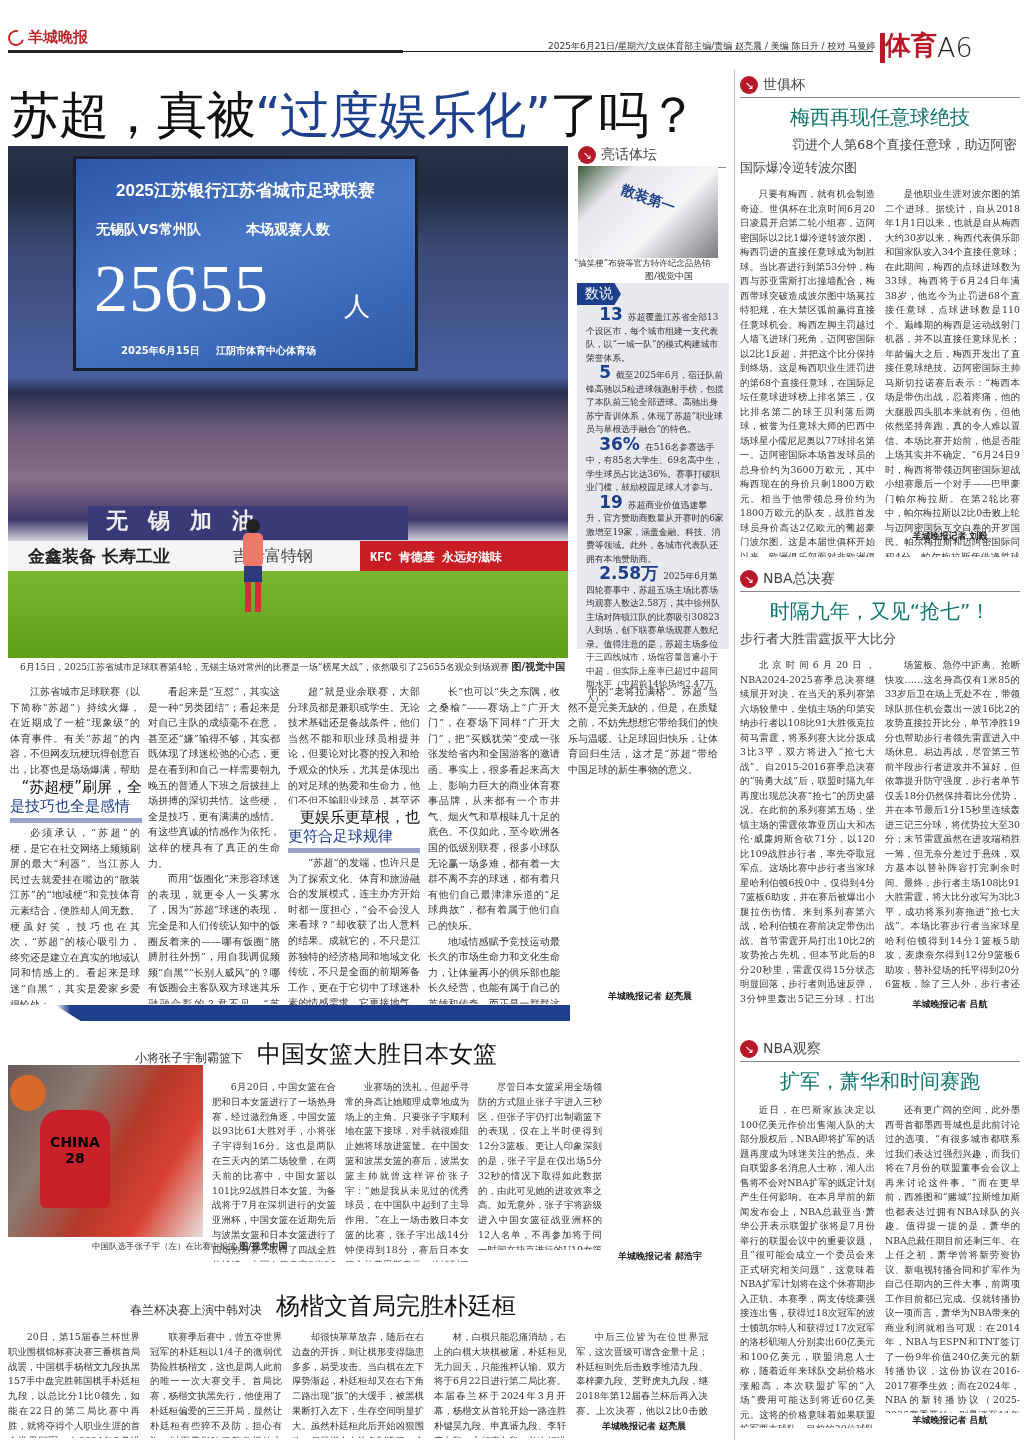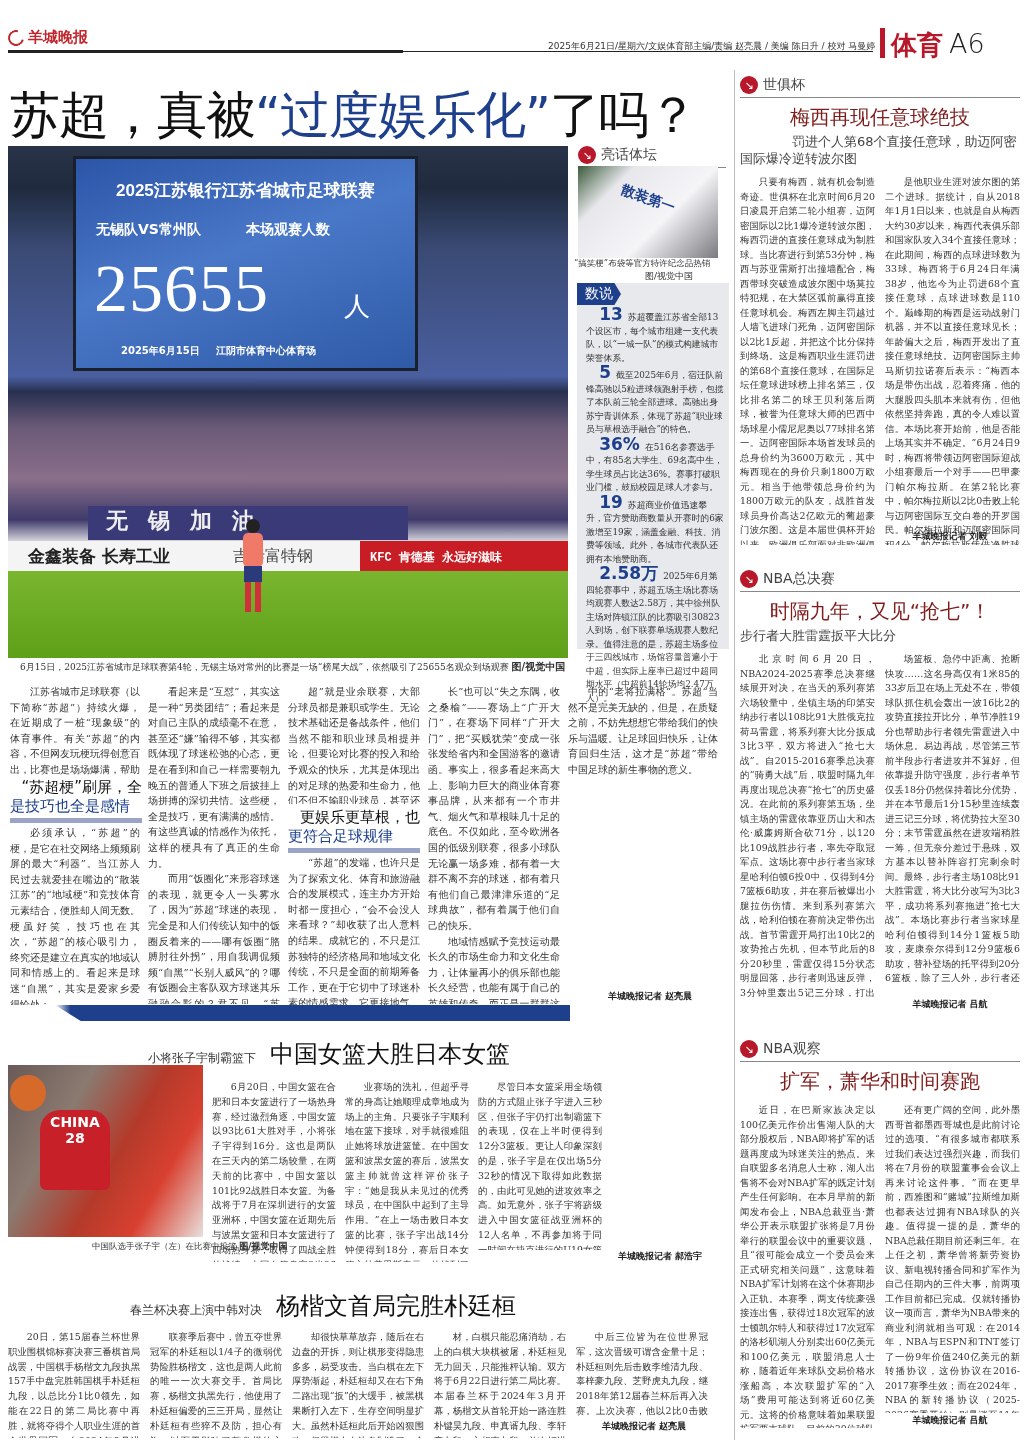--- a/index.html
+++ b/index.html
@@ -3,21 +3,21 @@
 <meta charset="utf-8">
 <style>
 *{box-sizing:border-box;margin:0;padding:0}
 body{width:1024px;height:1442px;background:#fff;font-family:"DejaVu Serif",serif;color:#222;position:relative;overflow:hidden}
 .abs{position:absolute}
 .masthead-logo{left:8px;top:28px;font-size:15px;color:#c0272d;font-weight:bold;display:flex;align-items:center;gap:4px;font-family:"DejaVu Serif",serif}
 .logo-mark{width:16px;height:16px;border-radius:50%;border:2px solid #c0272d;border-right-color:transparent;transform:rotate(-30deg)}
 .rule-thick{left:8px;top:50px;width:395px;height:3px;background:#222}
 .rule-thin{left:403px;top:51px;width:470px;height:1px;background:#222}
 .meta{left:548px;top:40px;font-size:9px;font-family:"DejaVu Sans",sans-serif;color:#333}
-.section-tag{left:880px;top:28px;display:flex;align-items:flex-start;gap:6px}
+.section-tag{left:880px;top:28px;display:flex;align-items:flex-end;}
 .section-bar{width:5px;height:30px;background:#b7192a}
 .section-name{font-family:"DejaVu Sans",sans-serif;font-weight:bold;font-size:26px;color:#b7192a}
 .page-no{font-family:"DejaVu Sans",sans-serif;font-size:27px;color:#222;font-weight:300}
 .headline{left:10px;top:82px;font-family:"DejaVu Sans",sans-serif;font-weight:normal;font-size:50px;letter-spacing:-1px;color:#111;white-space:nowrap}
 .headline .hl{color:#1d3f8c}
 .photo-main{left:8px;top:146px;width:560px;height:512px;background:linear-gradient(#2a3448 0%,#1f2a3e 8%,#3a4a74 20%,#4a5fa0 45%,#283050 48%,#6b5a78 55%,#8a6f8a 65%,#3e3a6a 73%,#f2f2f2 78%,#f2f2f2 81%,#7db832 81%,#5ea018 100%);overflow:hidden}
 .screen{left:65px;top:10px;width:345px;height:215px;background:linear-gradient(160deg,#2c55a8,#4a78c8 45%,#2e5aa6);border:3px solid #1a1f2c}
 .screen-title{left:40px;top:20px;color:#fff;font-family:Liberation Sans, sans-serif;font-weight:bold;font-size:17px}
 .screen-vs{left:20px;top:62px;color:#fff;font-family:"DejaVu Sans",sans-serif;font-weight:bold;font-size:14px}
 .screen-aud{left:170px;top:62px;color:#fff;font-family:"DejaVu Sans",sans-serif;font-weight:bold;font-size:14px}
@@ -45,30 +45,30 @@
 .shirt-photo{left:578px;top:166px;width:140px;height:92px;background:linear-gradient(135deg,#3a5a3a 0%,#e8e8ec 25%,#f5f5f8 60%,#7a7a80 100%)}
 .shirt-txt{left:620px;top:190px;color:#1d3f8c;font-family:"DejaVu Sans",sans-serif;font-weight:bold;font-size:14px;transform:rotate(20deg)}
 .shirt-cap{left:574px;top:258px;font-size:8.5px;color:#333;white-space:nowrap}
 .shirt-credit{left:645px;top:270px;font-size:9px;font-family:"DejaVu Sans",sans-serif;color:#333}
 .data-box{left:577px;top:283px;width:152px;height:366px;background:#e8e9ec}
 .data-label{left:577px;top:283px;background:#1d3f8c;color:#fff;font-family:"DejaVu Sans",sans-serif;font-size:14px;padding:2px 8px;clip-path:polygon(0 0,85% 0,100% 50%,85% 100%,0 100%)}
 .data-items{left:586px;top:308px;width:138px;font-size:8.8px;line-height:13.5px;color:#333}
 .data-items .item{text-indent:1.5em;margin-bottom:1px}
 .data-items .big{font-family:"DejaVu Sans",sans-serif;font-weight:bold;color:#1d3f8c;font-size:17px;margin-right:5px}
 .right-col{left:740px;width:280px}
-.r-head{font-family:"DejaVu Sans",sans-serif;font-size:20px;color:#7f1d1d;text-align:center;margin-top:6px}
-.r-sub{font-family:"DejaVu Sans",sans-serif;font-size:13px;color:#444;line-height:17px;margin-top:2px}
+.r-head{font-family:"DejaVu Sans",sans-serif;font-size:20px;color:#0f766e;text-align:center;margin-top:6px}
+.r-sub{font-family:"DejaVu Sans",sans-serif;font-size:13px;color:#444;line-height:23px;margin-top:2px}
 .r-cols{display:flex;gap:10px;margin-top:8px}
 .r-cols .col-text{flex:1;font-size:9.4px;line-height:14.5px}
 .byline{font-family:"DejaVu Sans",sans-serif;font-size:9px;font-weight:bold;text-align:center;color:#222}
 .sec-head-row{display:flex;align-items:baseline;gap:14px}
 .sec-kicker{font-family:"DejaVu Sans",sans-serif;font-size:12px;color:#333}
 .sec-title{font-family:"DejaVu Sans",sans-serif;font-size:24px;color:#111}
 .bball-photo{left:8px;top:1065px;width:195px;height:172px;background:linear-gradient(120deg,#6a5a58 0%,#8a7a70 30%,#b43a2a 55%,#d84030 75%,#e8e0dc 100%)}
-.jersey{left:40px;top:1110px;width:70px;height:80px;background:#c82028;border-radius:20px 20px 6px 6px;color:#ffffff;font-family:"DejaVu Sans",sans-serif;font-weight:bold;font-size:14px;text-align:center;padding-top:4px}
+.jersey{left:40px;top:1110px;width:70px;height:98px;background:#c82028;border-radius:20px 20px 6px 6px;color:#000000;font-family:"DejaVu Sans",sans-serif;font-weight:bold;font-size:14px;text-align:center;padding-top:24px}
 .ball{left:10px;top:1075px;width:36px;height:36px;border-radius:50%;background:#d66a2a}
 .bball-cap{left:92px;top:1240px;font-size:8.5px;color:#333;white-space:nowrap}
 .bball-cap b{font-family:"DejaVu Sans",sans-serif;font-size:9px}
 .vdiv{width:1px;background:#bbb}
 </style>
 </head>
 <body>
 
 <div class="abs masthead-logo">
   <span class="logo-mark"></span>
@@ -217,21 +217,21 @@
     <div class="col-text" style="height:325px">
         <p>近日，在巴斯家族决定以100亿美元作价出售湖人队的大部分股权后，NBA即将扩军的话题再度成为球迷关注的热点。来自联盟多名消息人士称，湖人出售将不会对NBA扩军的既定计划产生任何影响。在本月早前的新闻发布会上，NBA总裁亚当·萧华公开表示联盟扩张将是7月份举行的联盟会议中的重要议题，且“很可能会成立一个委员会来正式研究相关问题”，这意味着NBA扩军计划将在这个休赛期步入正轨。本赛季，两支传统豪强接连出售，获得过18次冠军的波士顿凯尔特人和获得过17次冠军的洛杉矶湖人分别卖出60亿美元和100亿美元，联盟消息人士称，随着近年来球队交易价格水涨船高，本次联盟扩军的“入场”费用可能达到将近60亿美元。这将的价格意味着如果联盟扩军两支球队，目前的30位球队老板将每人分得约4亿美元的扩军红利。在本月初的新闻发布会上，萧华在谈及新增球队的城市选择时表示，美国幅员辽阔，联盟希望在全国各地都能有代表，并“以此来确保覆盖范围足够广”。不过，从长远看来，萧华也表示加拿大</p>
       </div>
     <div class="col-text" style="height:310px">
         <p>还有更广阔的空间，此外墨西哥首都墨西哥城也是此前讨论过的选项。“有很多城市都联系过我们表达过强烈兴趣，而我们将在7月份的联盟董事会会议上再来讨论这件事。”而在更早前，西雅图和“赌城”拉斯维加斯也都表达过拥有NBA球队的兴趣。值得提一提的是，萧华的NBA总裁任期目前还剩三年。在上任之初，萧华曾将新劳资协议、新电视转播合同和扩军作为自己任期内的三件大事，前两项工作目前都已完成。仅就转播协议一项而言，萧华为NBA带来的商业利润就相当可观：在2014年，NBA与ESPN和TNT签订了一份9年价值240亿美元的新转播协议，这份协议在2016-2017赛季生效；而在2024年，NBA的新转播协议（2025-2026赛季开始）则暴涨至11年760亿美元。在新转播协议下，各队工资帽大幅上涨，球员的薪资水平也有较大幅度提升。老板、球员们实打实的收入也让萧华在联盟中树立起威信，如今随着联盟扩军正式进入议程，NBA的两支新球队或将在三年内落地，萧华需要在他的任期内和时间赛跑。</p>
       </div>
   </div>
 </div>
 <div class="abs byline" style="left:890px;top:1414px;width:120px">羊城晚报记者 吕航</div>
 
-<div class="abs sec-head-row" style="left:148px;top:1038px">
+<div class="abs sec-head-row" style="left:135px;top:1038px">
   <span class="sec-kicker">小将张子宇制霸篮下</span>
   <span class="sec-title">中国女篮大胜日本女篮</span>
 </div>
 <div class="abs bball-photo"></div>
 <div class="abs ball"></div>
 <div class="abs jersey">CHINA 28</div>
 <div class="abs bball-cap"><span>中国队选手张子宇（左）在比赛中投篮</span>&nbsp;<b>图/视觉中国</b></div>
 <div class="abs col-text" style="left:212px;top:1080px;width:124px;height:182px;font-size:9.4px;line-height:14.8px">
     <p>6月20日，中国女篮在合肥和日本女篮进行了一场热身赛，经过激烈角逐，中国女篮以93比61大胜对手，小将张子宇得到16分。这也是两队在三天内的第二场较量，在两天前的比赛中，中国女篮以101比92战胜日本女篮。为备战将于7月在深圳进行的女篮亚洲杯，中国女篮在近期先后与波黑女篮和日本女篮进行了四场热身赛，取得了四战全胜的战绩。中国女篮身高2米26的小将张子宇仍旧是本场比赛的焦点，自从在和波黑女篮的比赛上演成年国家队首秀后，张子宇迅速适应了成年比赛的节奏。尽管18岁的张子宇还未经历过职</p>
   </div>

